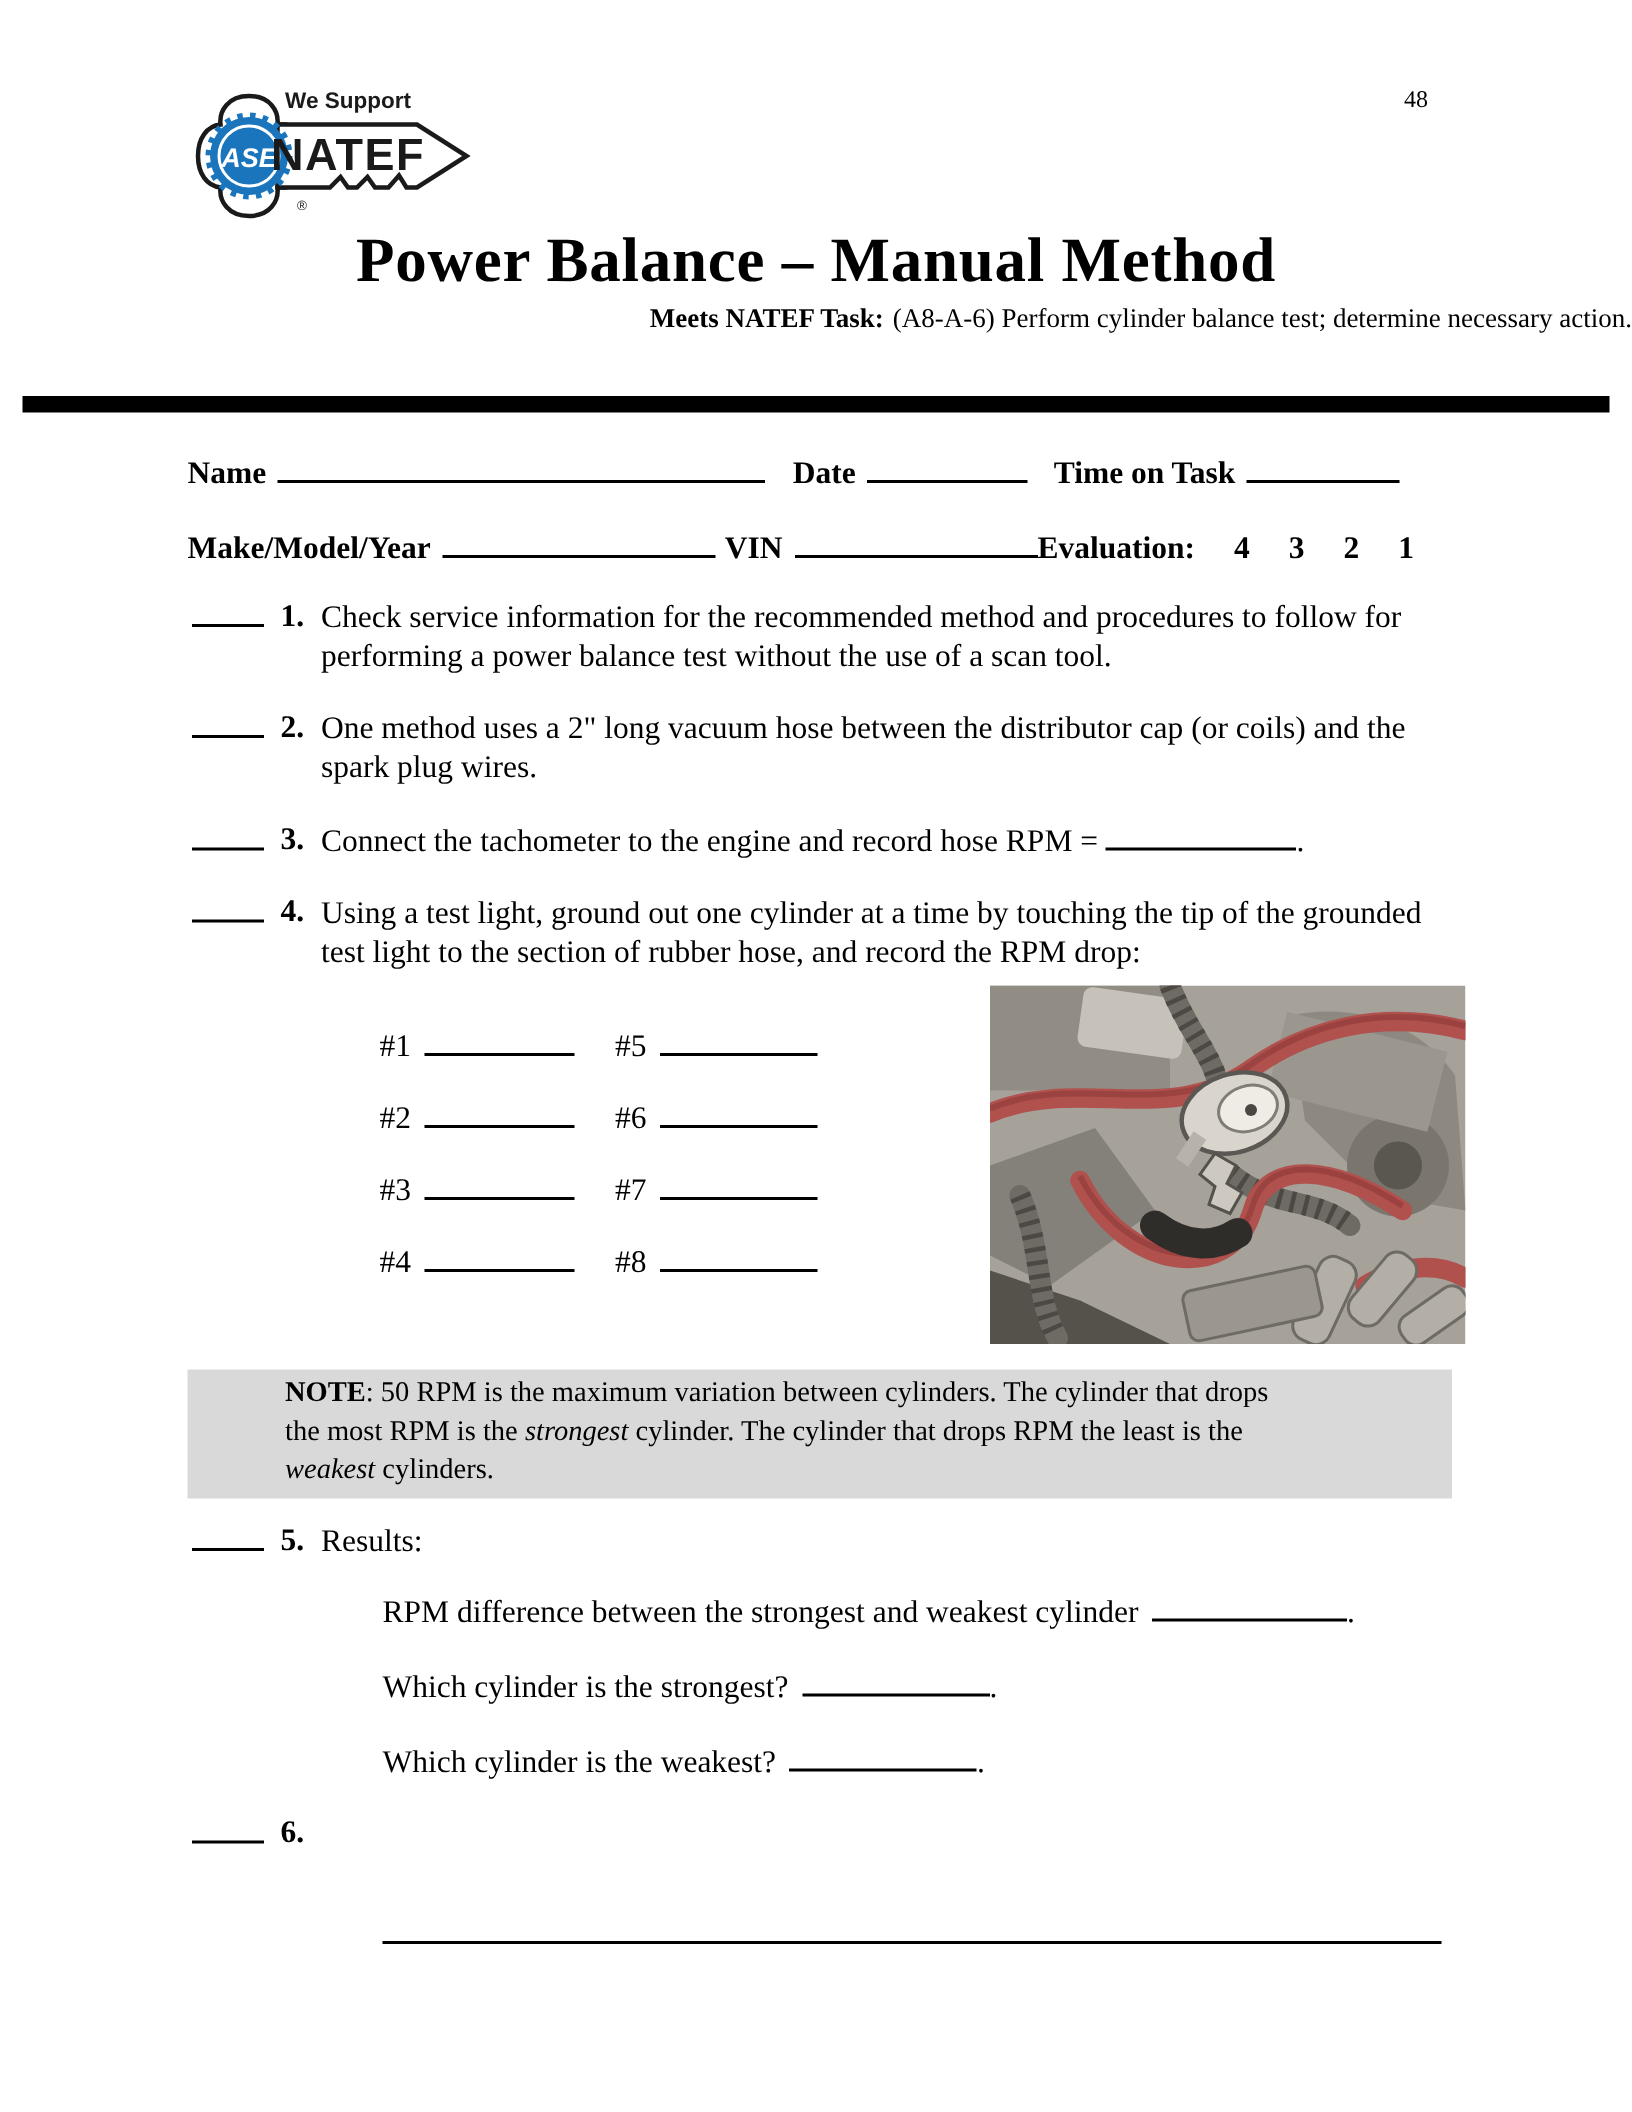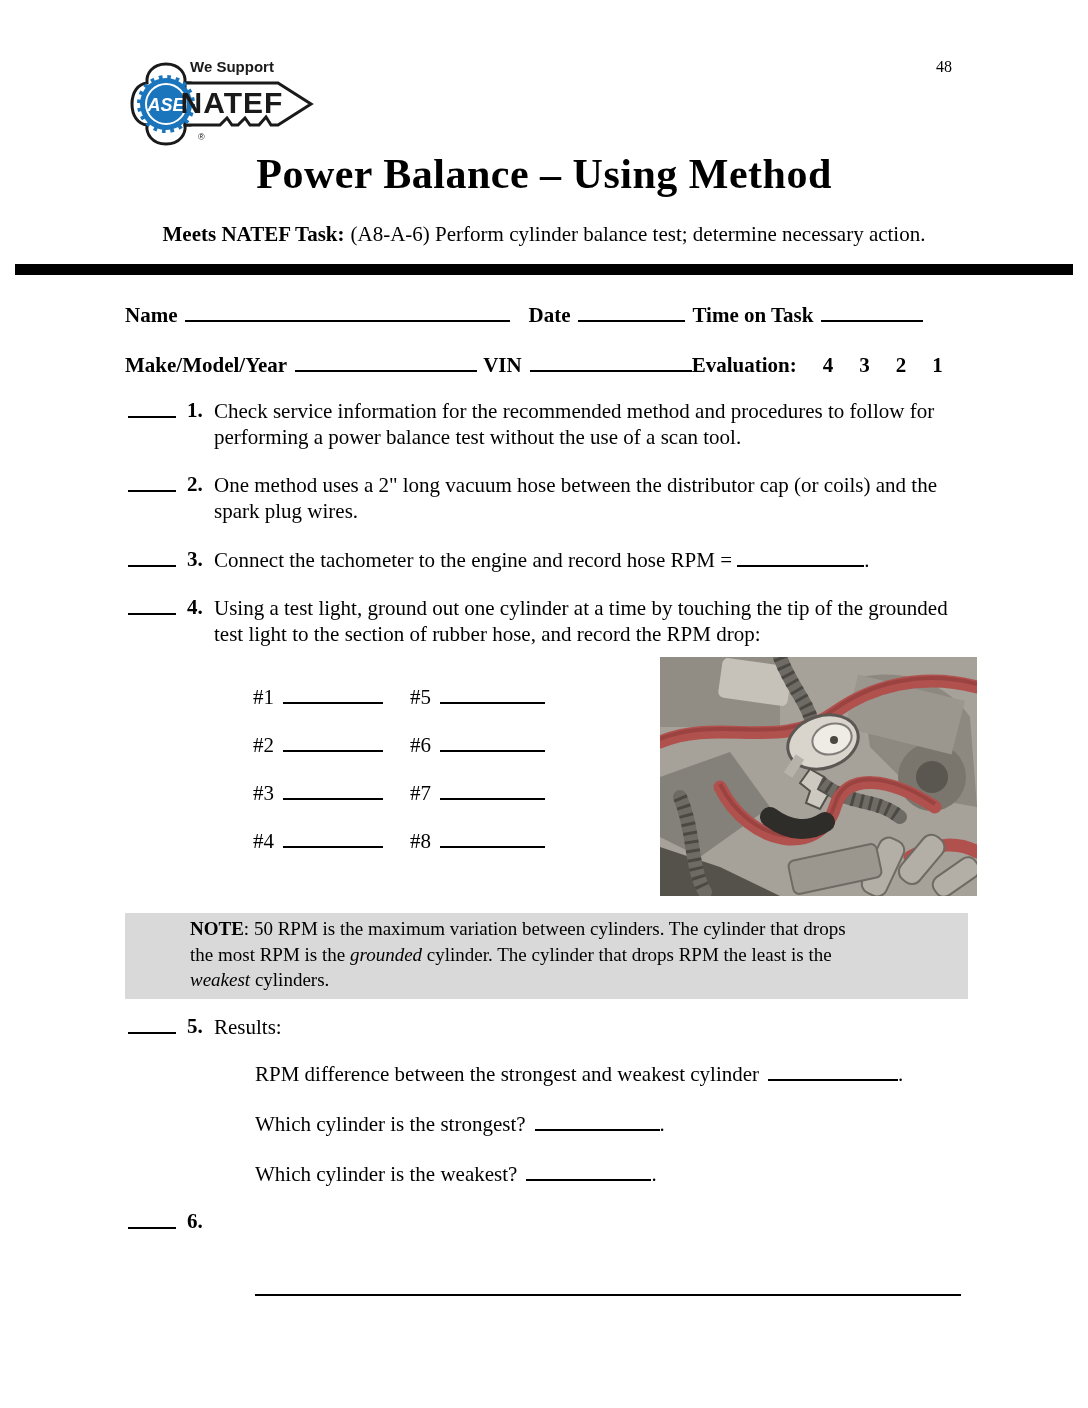--- a/index.html
+++ b/index.html
@@ -8,21 +8,21 @@
     position:relative; width:1088px; height:1408px; background:#ffffff;
     font-family:"Liberation Serif", serif; color:#000; overflow:hidden;
   }
   .abs { position:absolute; }
 
   
   .page-number { left:936px; top:58px; font-size:16px; }
   .logo-wrap { left:128px; top:52px; width:190px; height:100px; }
   .doc-title { left:0; top:150px; width:100%; text-align:center;
                font-size:42px; font-weight:bold; letter-spacing:0.5px; }
-  .doc-subtitle { left:0; top:202px; width:100%; text-align:center; font-size:21px;margin-top:20px; }
+  .doc-subtitle { left:0; top:202px; width:100%; text-align:right; font-size:18px; }
   .doc-subtitle b { margin-right:6px; }
   .doc-priority { left:0; top:228px; width:100%; text-align:center; font-size:21px; }
   .top-rule { left:15px; top:264px; width:1058px; height:11px; background:#000; }
 
   
   .info-row { left:125px; width:840px; font-size:21px; font-weight:bold;
               display:flex; align-items:baseline; white-space:nowrap; }
   .blank { display:inline-block; border-bottom:2px solid #000; height:20px;
            vertical-align:baseline; }
   .info-row .blank { margin-left:8px; }
@@ -82,32 +82,32 @@
       </g>
 
       <text x="104" y="20" text-anchor="middle" font-family="Liberation Sans, sans-serif" font-size="15" font-weight="bold" fill="#1a1a1a">We Support</text>
 
       <text x="104" y="61" text-anchor="middle" font-family="Liberation Sans, sans-serif" font-size="30" font-weight="bold" letter-spacing="1" fill="#1a1a1a">NATEF</text>
 
       <text x="70" y="88" font-family="Liberation Sans, sans-serif" font-size="9" fill="#1a1a1a">®</text>
     </svg>
   </div>
 
-  <div class="abs doc-title">Power Balance – Using Method</div>
+  <div class="abs doc-title">Power Balance – Manual Method</div>
   <div class="abs doc-subtitle">
     <b>Meets NATEF Task:</b><span>(A8-A-6)  Perform cylinder balance test; determine necessary action.</span>
   </div>
   <div class="abs top-rule"></div>
 
   <div class="abs info-row" style="top:302px">
     <span>Name</span>
     <span class="blank" style="width:325px"></span>
     <span style="margin-left:18px">Date</span>
     <span class="blank" style="width:107px"></span>
-    <span style="margin-left:7px">Time on Task</span>
+    <span style="margin-left:17px">Time on Task</span>
     <span class="blank" style="width:102px"></span>
   </div>
 
   <div class="abs info-row" style="top:352px">
     <span>Make/Model/Year</span>
     <span class="blank" style="width:182px"></span>
     <span style="margin-left:6px">VIN</span>
     <span class="blank" style="width:162px"></span>
     <span style="">Evaluation:</span>
     <span class="eval-num">4</span>
@@ -235,21 +235,21 @@
         <rect x="210" y="180" width="26" height="60" rx="10" transform="rotate(25 223 210)"></rect>
         <rect x="250" y="175" width="24" height="55" rx="10" transform="rotate(40 262 202)"></rect>
         <rect x="285" y="195" width="22" height="50" rx="9" transform="rotate(55 296 220)"></rect>
       </g>
       <rect x="130" y="195" width="90" height="34" rx="6" fill="#9b978f" stroke="#6e6a64" stroke-width="2" transform="rotate(-12 175 212)"></rect>
     </svg>
   </div>
 
   <div class="abs note-box">
     <p class="note-text"><b>NOTE</b><span>:  50 RPM is the maximum variation between cylinders.  The cylinder that drops
-the most RPM is the </span><i>grounded</i><span> cylinder.  The cylinder that drops RPM the least is the
+the most RPM is the </span><i>strongest</i><span> cylinder.  The cylinder that drops RPM the least is the
 </span><i>weakest</i><span> cylinders.</span></p>
   </div>
 
   <div class="step" style="top:1014px">
     <span class="sblank"></span>
     <span class="snum">5.</span>
     <span class="stext">Results:</span>
   </div>
 
   <div class="abs result-line" style="top:1061px">

